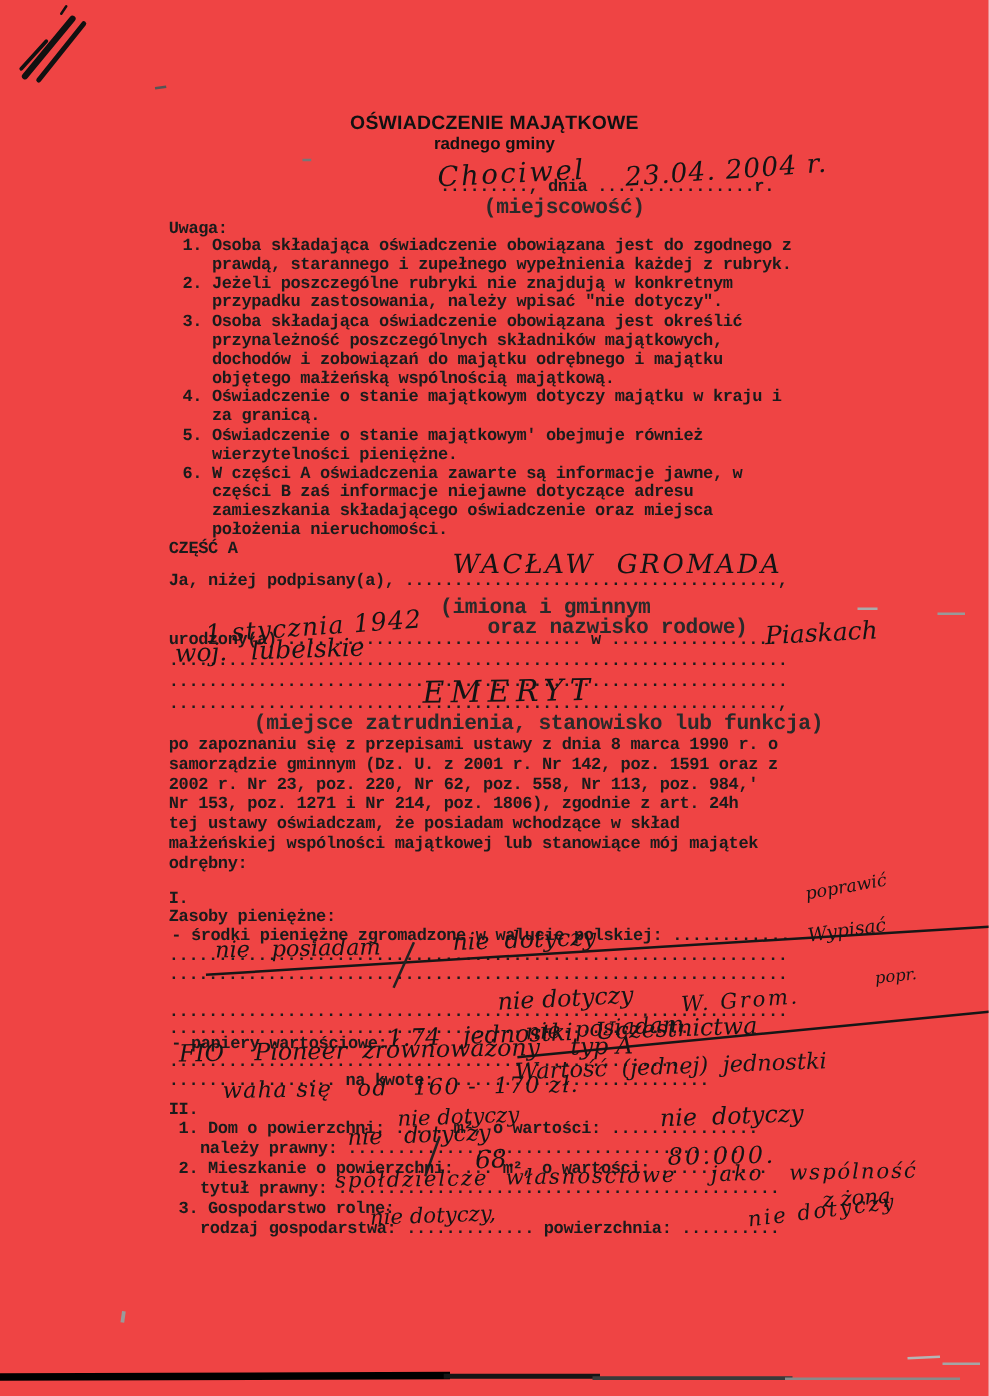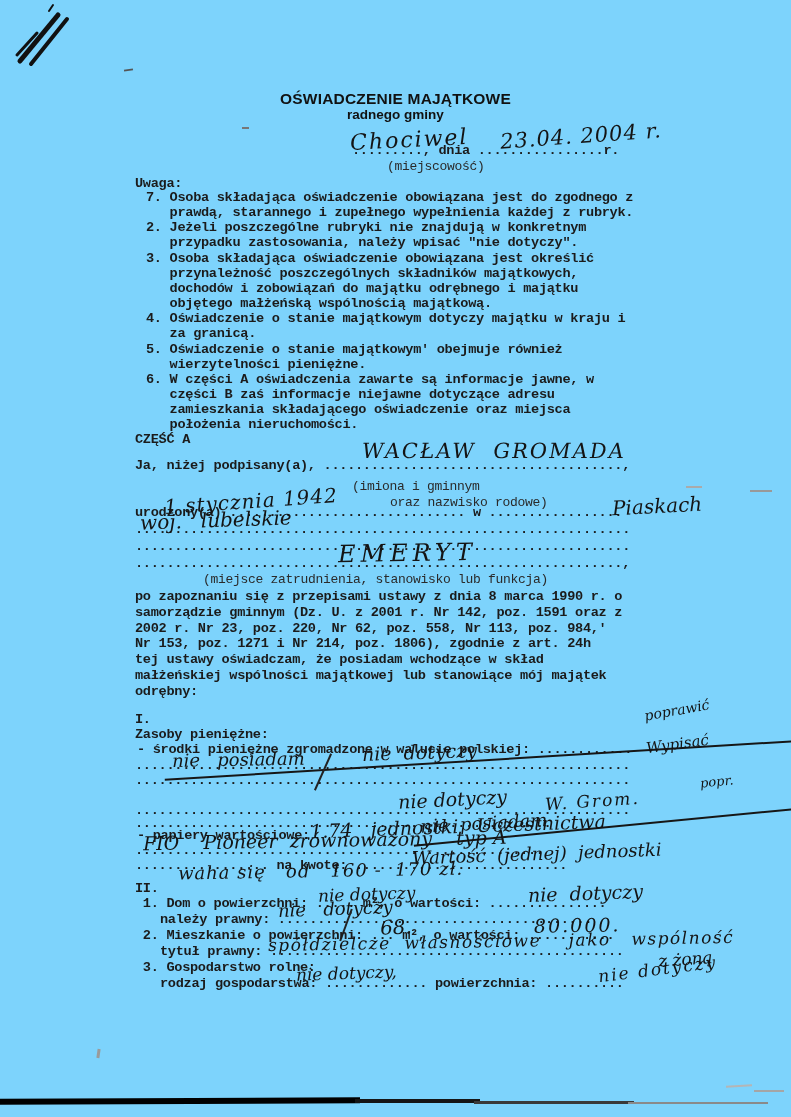--- a/index.html
+++ b/index.html
@@ -1,21 +1,21 @@
 <!DOCTYPE html>
 <html><head>
 <meta charset="utf-8">
 <style>
   html,body{margin:0;padding:0;background:#e8e8e6;}
-  .page{position:relative;width:791px;height:1117px;background:#7dd3fc;overflow:hidden;
+  .page{position:relative;width:791px;height:1117px;background:#ef4444;overflow:hidden;
         font-family:"Liberation Mono","DejaVu Sans Mono",monospace;}
   .t{position:absolute;font-family:"Liberation Mono","DejaVu Sans Mono",monospace;
      font-weight:bold;font-size:13.6px;color:#1b1b1b;white-space:pre;letter-spacing:-0.3px;line-height:15px;}
   .blk{line-height:15.15px;}
-  .cap{font-weight:normal;font-size:13px;color:#2a2a2a;}
+  .cap{font-weight:bold;font-size:17px;color:#2a2a2a;}
   .sans{font-family:"Liberation Sans","DejaVu Sans",sans-serif;}
   .title{position:absolute;left:0;right:0;text-align:center;font-weight:bold;color:#111;}
   .hw{position:absolute;font-family:"DejaVu Serif","Liberation Serif",serif;font-style:italic;
       color:#141414;white-space:pre;line-height:1;}
   .strike{position:relative;}
   .strike::after{content:"";position:absolute;left:-8px;right:-14px;top:50%;height:2.2px;
       background:#161616;transform:rotate(-2.5deg);}
   .mark{position:absolute;background:#333;}
   .tail{position:absolute;width:2px;background:#222;}
   .uwaga-items > div{white-space:pre-wrap;}
@@ -36,21 +36,21 @@
 
   <div class="title sans" style="top:90px;font-size:15.5px;letter-spacing:0.2px;">OŚWIADCZENIE MAJĄTKOWE</div>
   <div class="title sans" style="top:107px;font-size:13.5px;">radnego gminy</div>
   <div class="t" style="left:352px;top:143px;">........., dnia ................r.</div>
   <div class="hw" style="left:350px;top:129px;font-size:22px;transform:rotate(-3deg);letter-spacing:2px;">Chociwel</div>
   <div class="hw" style="left:500px;top:126px;font-size:21px;transform:rotate(-4deg);letter-spacing:1px;">23.04. 2004 r.</div>
   <div class="t cap" style="left:387px;top:159px;">(miejscowość)</div>
 
   <div class="t" style="left:135px;top:176px;">Uwaga:</div>
   <div class="uwaga-items" style="position:absolute;left:146px;top:190px;">
-    <div class="t blk" style="position:static;">7. Osoba składająca oświadczenie obowiązana jest do zgodnego z
+    <div class="t blk" style="position:static;">1. Osoba składająca oświadczenie obowiązana jest do zgodnego z
    prawdą, starannego i zupełnego wypełnienia każdej z rubryk.</div>
     <div class="t blk" style="position:static;">2. Jeżeli poszczególne rubryki nie znajdują w konkretnym
    przypadku zastosowania, należy wpisać "nie dotyczy".</div>
     <div class="t blk" style="position:static;">3. Osoba składająca oświadczenie obowiązana jest określić
    przynależność poszczególnych składników majątkowych,
    dochodów i zobowiązań do majątku odrębnego i majątku
    objętego małżeńską wspólnością majątkową.</div>
     <div class="t blk" style="position:static;">4. Oświadczenie o stanie majątkowym dotyczy majątku w kraju i
    za granicą.</div>
     <div class="t blk" style="position:static;">5. Oświadczenie o stanie majątkowym' obejmuje również

